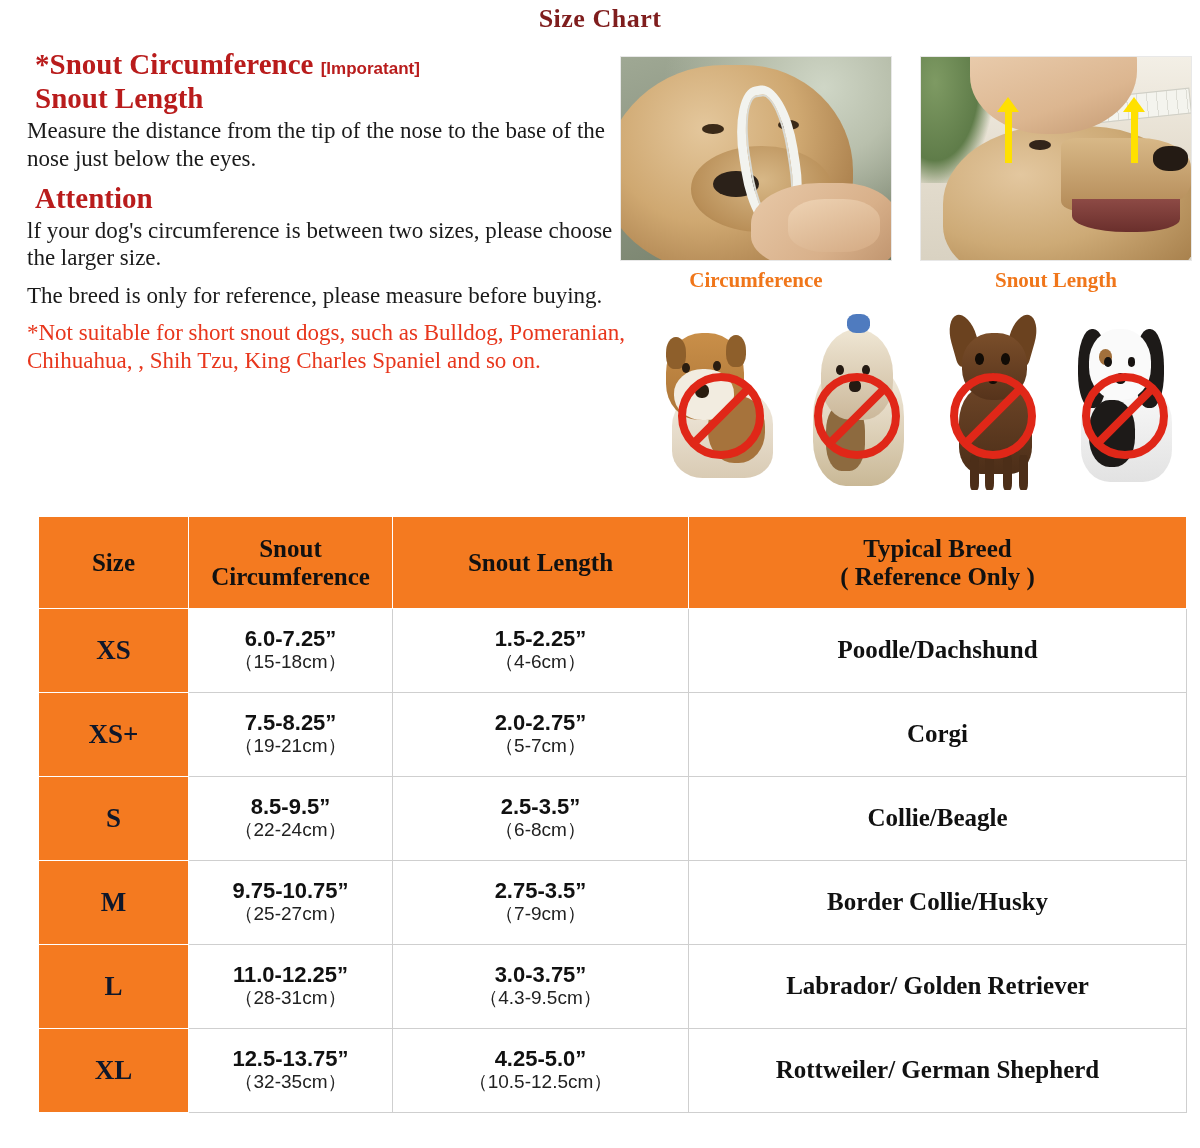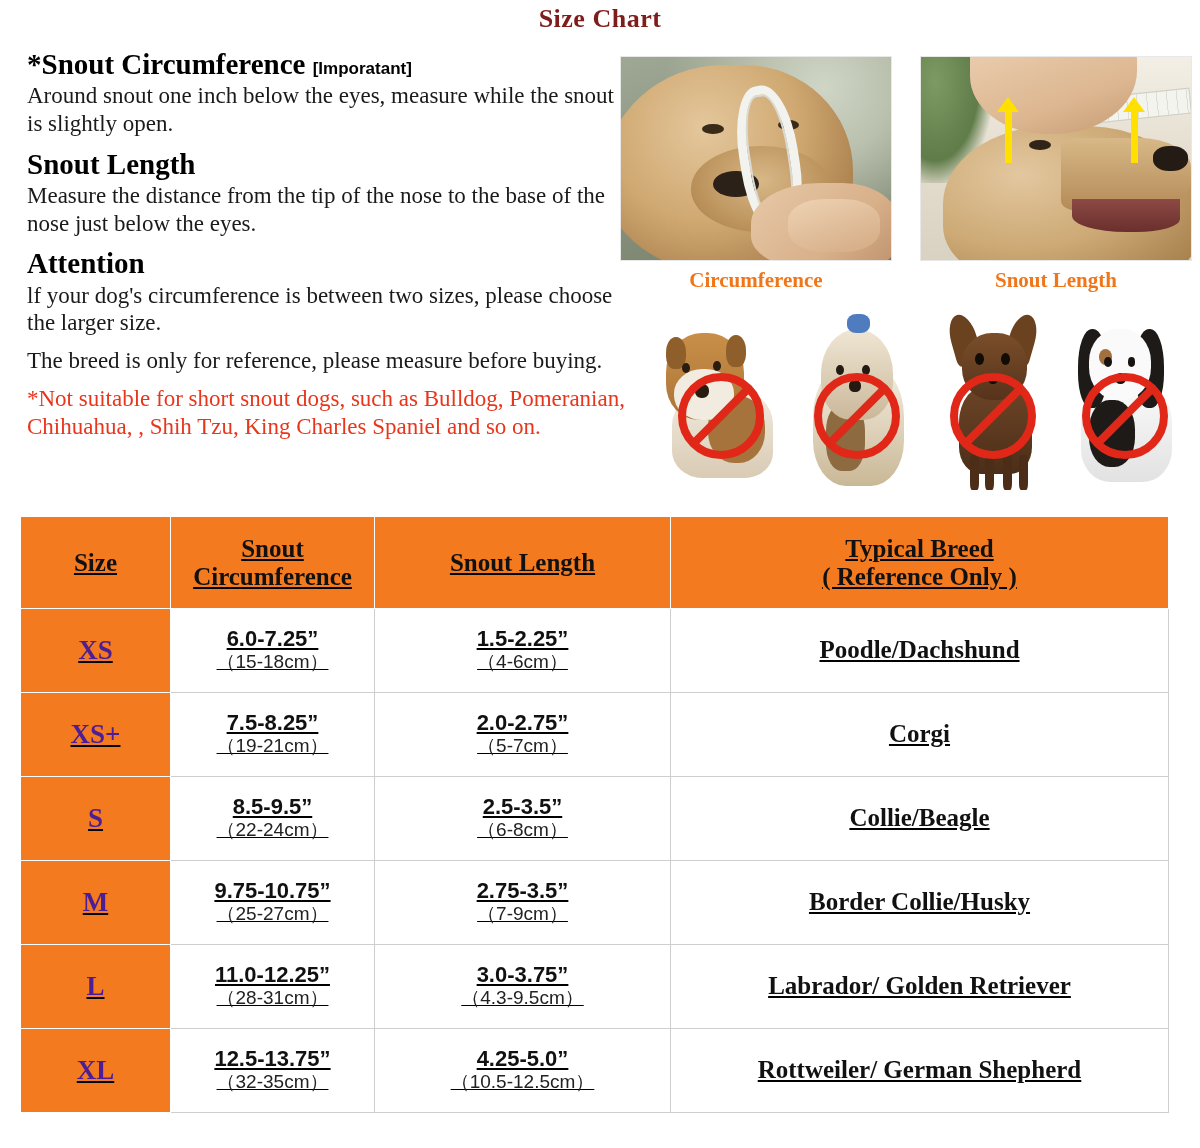--- a/index.html
+++ b/index.html
@@ -32,25 +32,25 @@
   }
 
   
   .left-col {
     position: absolute;
     left: 27px;
     top: 48px;
     width: 600px;
   }
   .head-orange {
-    color: #000000;
+    color: #b91c1c;
     font-weight: bold;
     font-size: 29px;
     line-height: 1.12;
-    margin: 0 0 2px 0;
+    margin: 0 0 2px 8px;
   }
   .head-orange .small {
     font-size: 17px;
     font-weight: bold;
     font-family: "Liberation Sans", sans-serif;
   }
   .body-text {
     color: #1a1a1a;
     font-size: 23px;
     line-height: 1.2;
@@ -276,24 +276,23 @@
   .cv-eye { position:absolute; width:6%; height:5%; border-radius:50%; background:#171310; }
   .cv-eye.l { left:34%; top:28%; }
   .cv-eye.r { left:52%; top:28%; }
   .cv-nose { position:absolute; left:42%; top:36%; width:9%; height:6%; border-radius:45%; background:#171310; }
   .cv-spot { position:absolute; left:22%; top:50%; width:36%; height:34%; border-radius:44%; background:#1d1a18; }
   .cv-tan { position:absolute; left:30%; top:24%; width:10%; height:8%; border-radius:50%; background:#a2703c; }
 
   
   .table-wrap {
     position: absolute;
-    left: 20px;
+    left: 38px;
     top: 516px;
     width: 1148px;
-    text-decoration: underline;
   }
   table {
     border-collapse: collapse;
     width: 1148px;
     table-layout: fixed;
   }
   th, td {
     border: 1px solid #ffffff;
     text-align: center;
     vertical-align: middle;
@@ -312,21 +311,21 @@
   th.c-len  { width: 296px; }
   th.c-breed{ width: 498px; }
 
   tbody td {
     border: 1px solid #cfcfcf;
     height: 84px;
     padding: 4px 6px;
   }
   td.size-cell {
     background: #f47a20;
-    color: #4c1d95;
+    color: #0f172a;
     font-size: 27px;
     font-weight: bold;
     border-color: #ffffff;
   }
   .meas-main {
     font-family: "Liberation Sans", sans-serif;
     font-size: 22px;
     font-weight: bold;
     color: #111;
     line-height: 1.12;
@@ -350,21 +349,20 @@
 <div class="page">
 
   <div class="title">Size Chart</div>
 
   <div class="left-col">
 
     <div class="head-orange">
       <span>*Snout Circumference</span>
       <span class="small">[Imporatant]</span>
     </div>
-    <p class="body-text">Around snout one inch below the eyes, measure while the snout is slightly open.</p>
 
     <div class="head-orange">Snout Length</div>
     <p class="body-text">Measure the distance from the tip of the nose to the base of the nose just below the eyes.</p>
 
     <div class="head-orange attention">Attention</div>
     <p class="body-text">lf your dog's circumference is between two sizes, please choose the larger size.</p>
     <p class="body-text">The breed is only for reference, please measure before buying.</p>
 
     <p class="warn-text">*Not suitable for short snout dogs, such as Bulldog, Pomeranian, Chihuahua, , Shih Tzu, King Charles Spaniel and so on.</p>
   </div>

